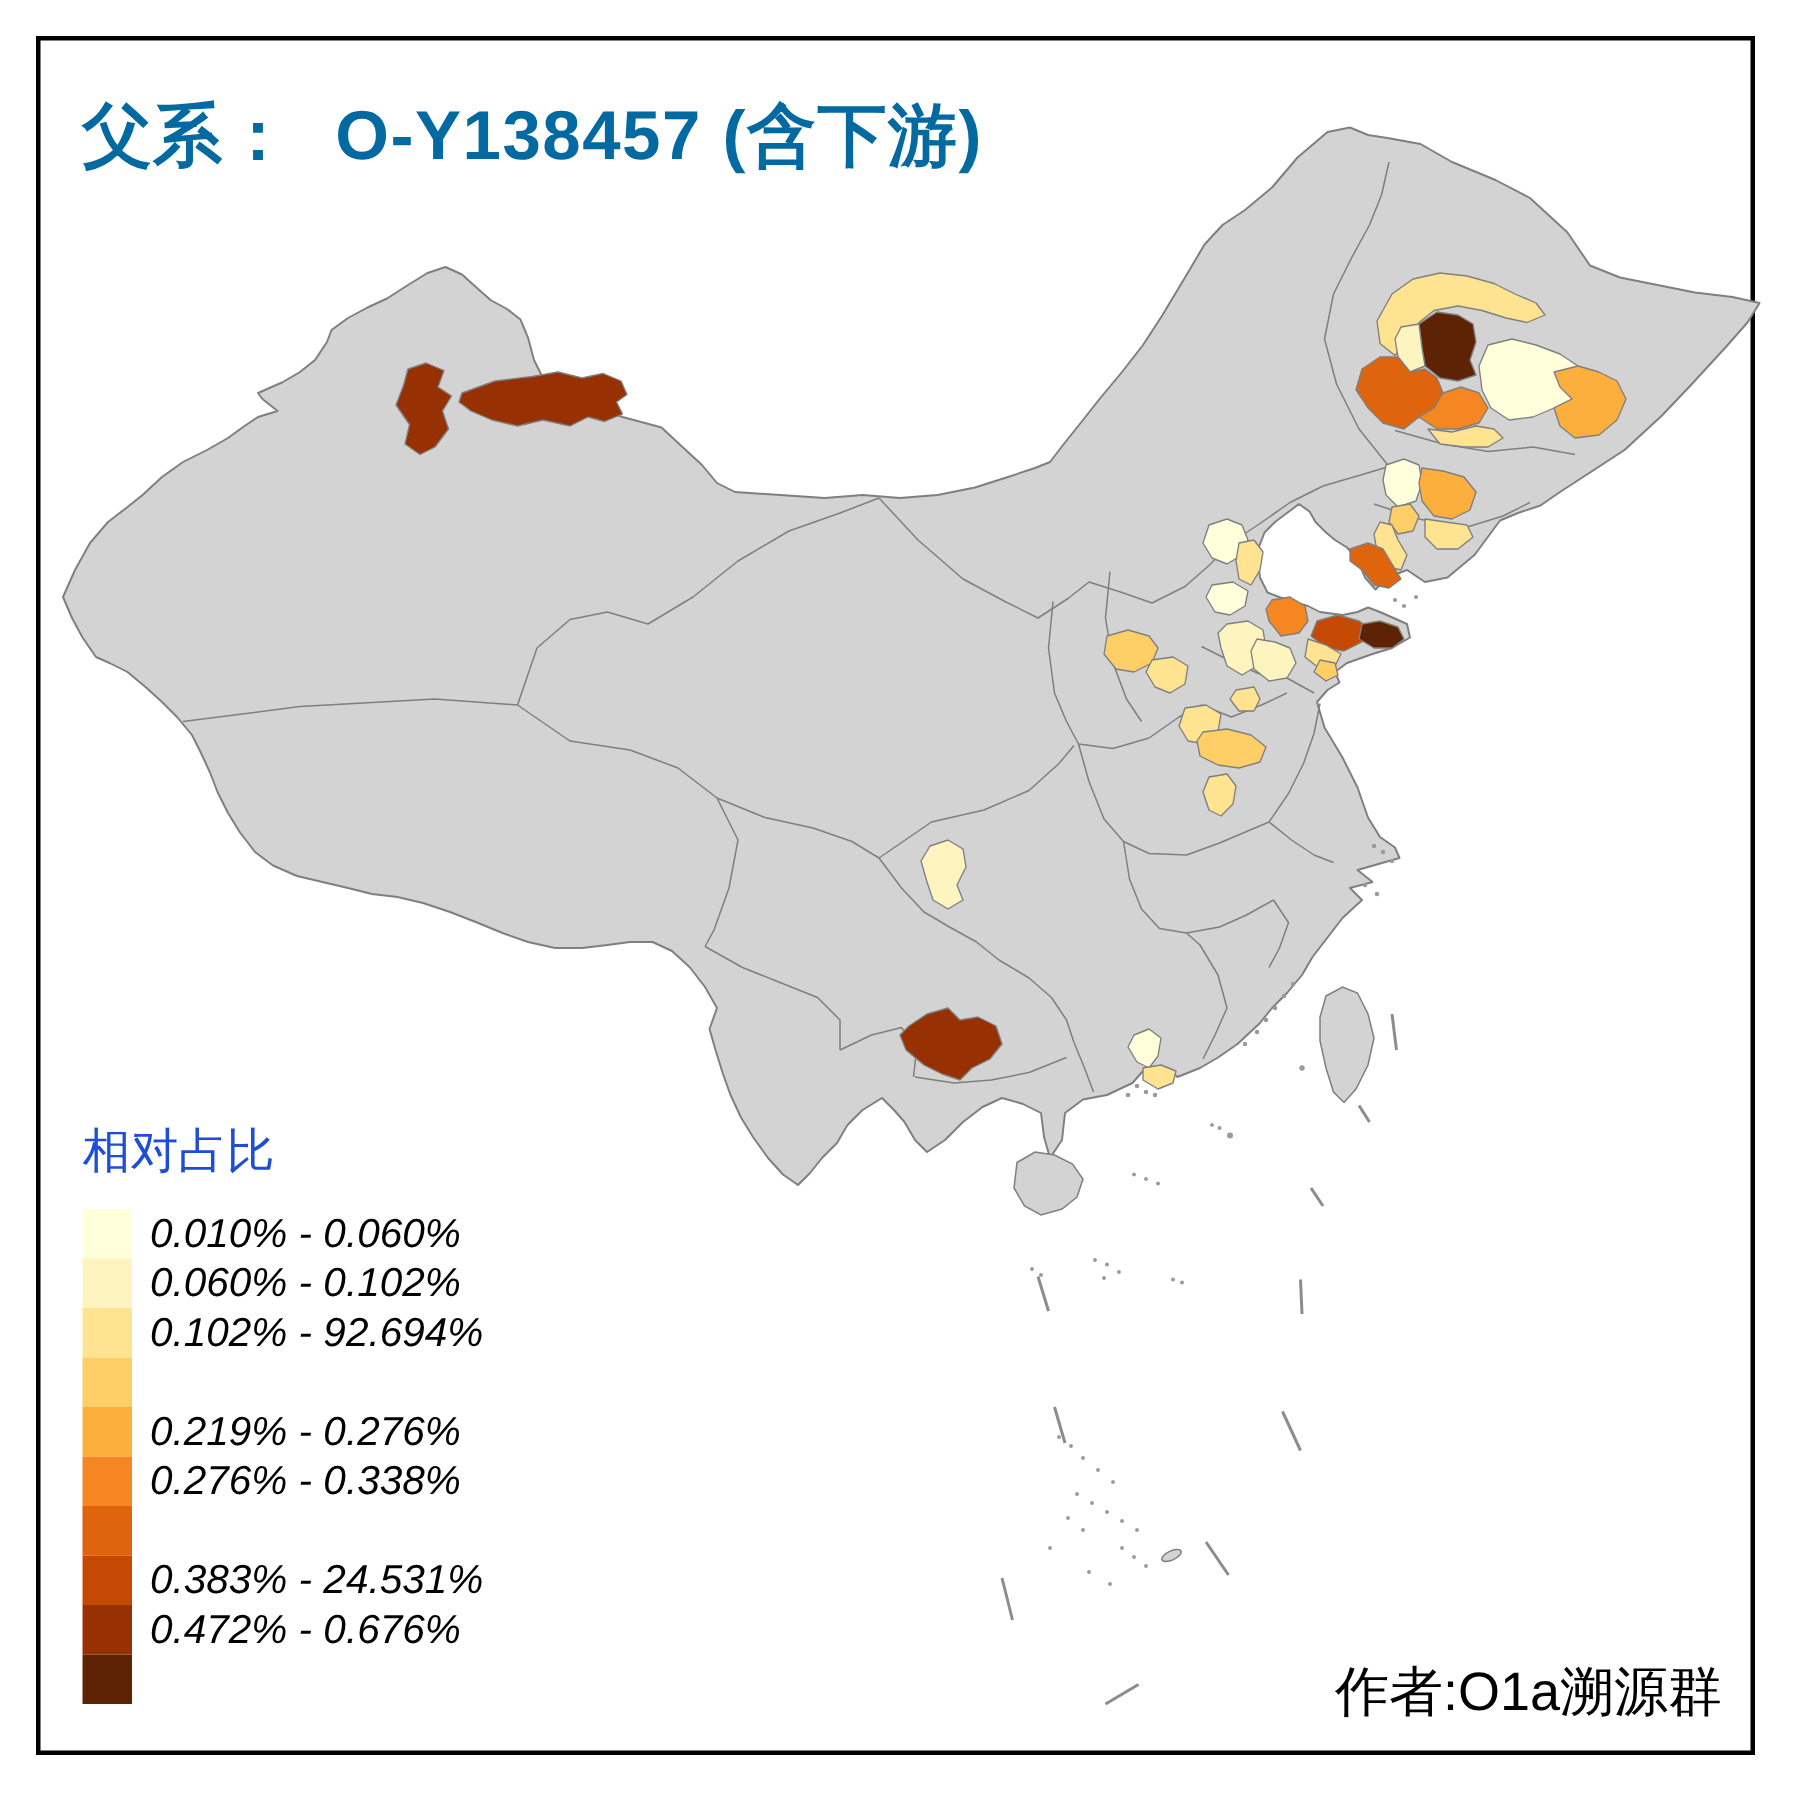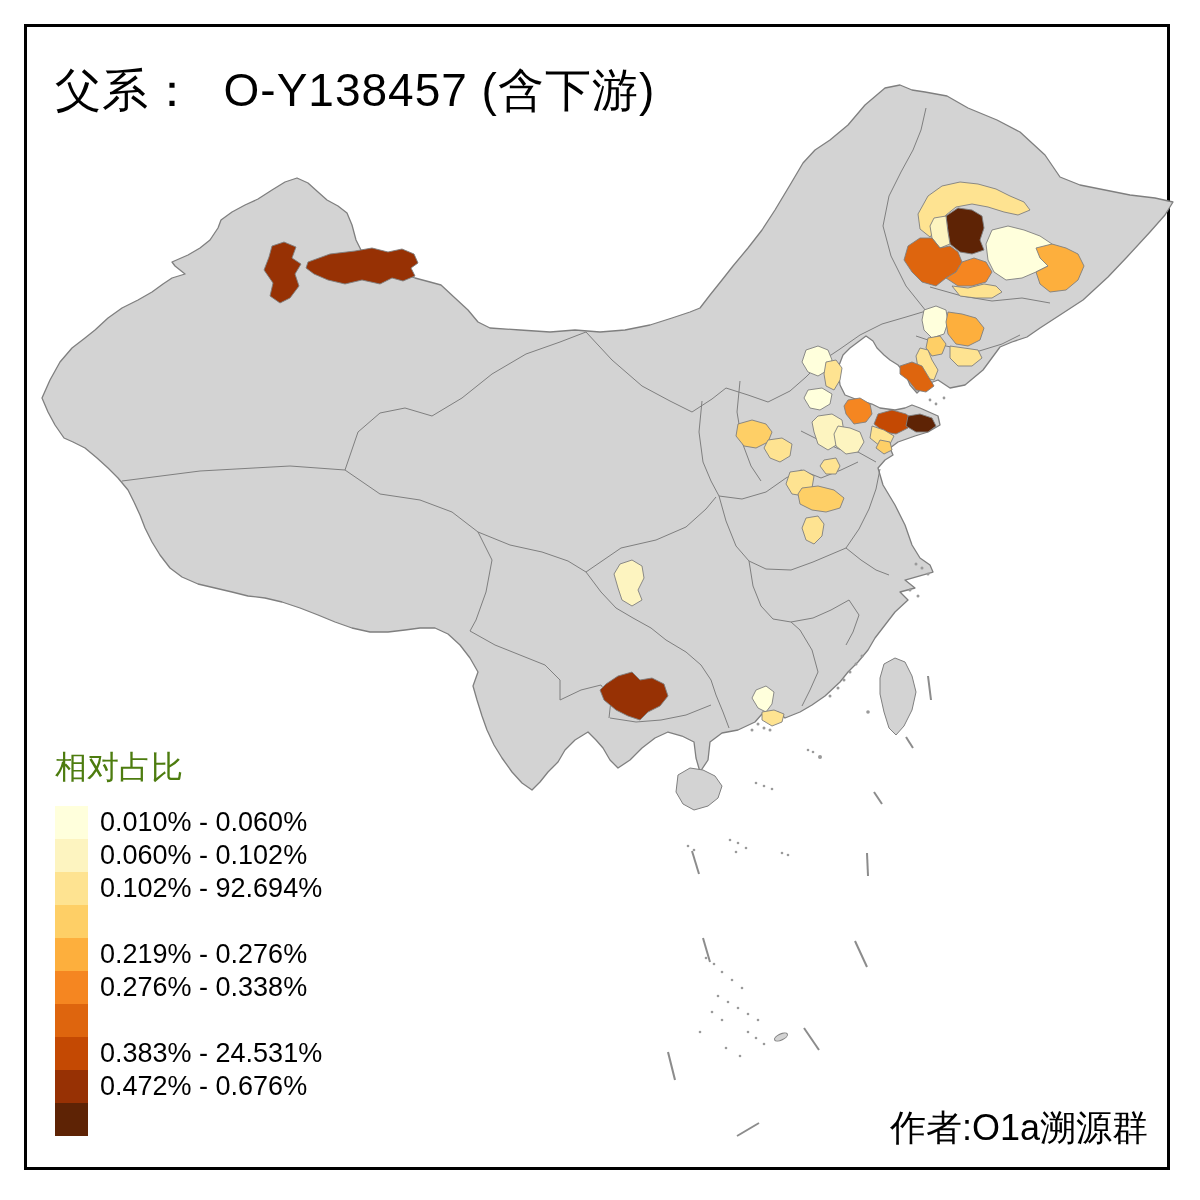--- a/index.html
+++ b/index.html
@@ -1,23 +1,23 @@
 <!DOCTYPE html>
 <html><head>
 <meta charset="utf-8">
 <style>
   html,body{margin:0;padding:0;background:#fff;width:1200px;height:1200px;overflow:hidden;
     font-family:"Liberation Sans","DejaVu Sans",sans-serif;}
   #stage{position:relative;width:1200px;height:1200px;background:#fff;}
   #frame{position:absolute;left:24px;top:24px;width:1146px;height:1146px;border:3px solid #000;box-sizing:border-box;}
   #map-svg{position:absolute;left:0;top:0;width:1200px;height:1200px;}
-  #page-title{position:absolute;left:55px;top:60px;font-size:46px;color:#000000;letter-spacing:1px;white-space:pre;}
+  #page-title{position:absolute;left:55px;top:60px;font-size:46px;color:#0369a1;letter-spacing:1px;white-space:pre;font-weight:bold;}
   #legend{position:absolute;left:55px;top:746px;}
-  #legend-title{font-size:32px;color:#4d7c0f;margin-bottom:16px;}
-  .legend-row{display:flex;align-items:center;height:33px;}
+  #legend-title{font-size:32px;color:#1d4ed8;margin-bottom:16px;}
+  .legend-row{display:flex;align-items:center;height:33px;font-style:italic;}
   .legend-swatch{width:33px;height:33px;flex:0 0 33px;}
   .legend-label{font-size:27px;color:#000;margin-left:12px;white-space:nowrap;}
   #attribution{position:absolute;right:52px;top:1104px;font-size:36px;color:#000;}
 </style>
 </head>
 <body>
 
 <div id="stage">
 
   <div id="frame"></div>

